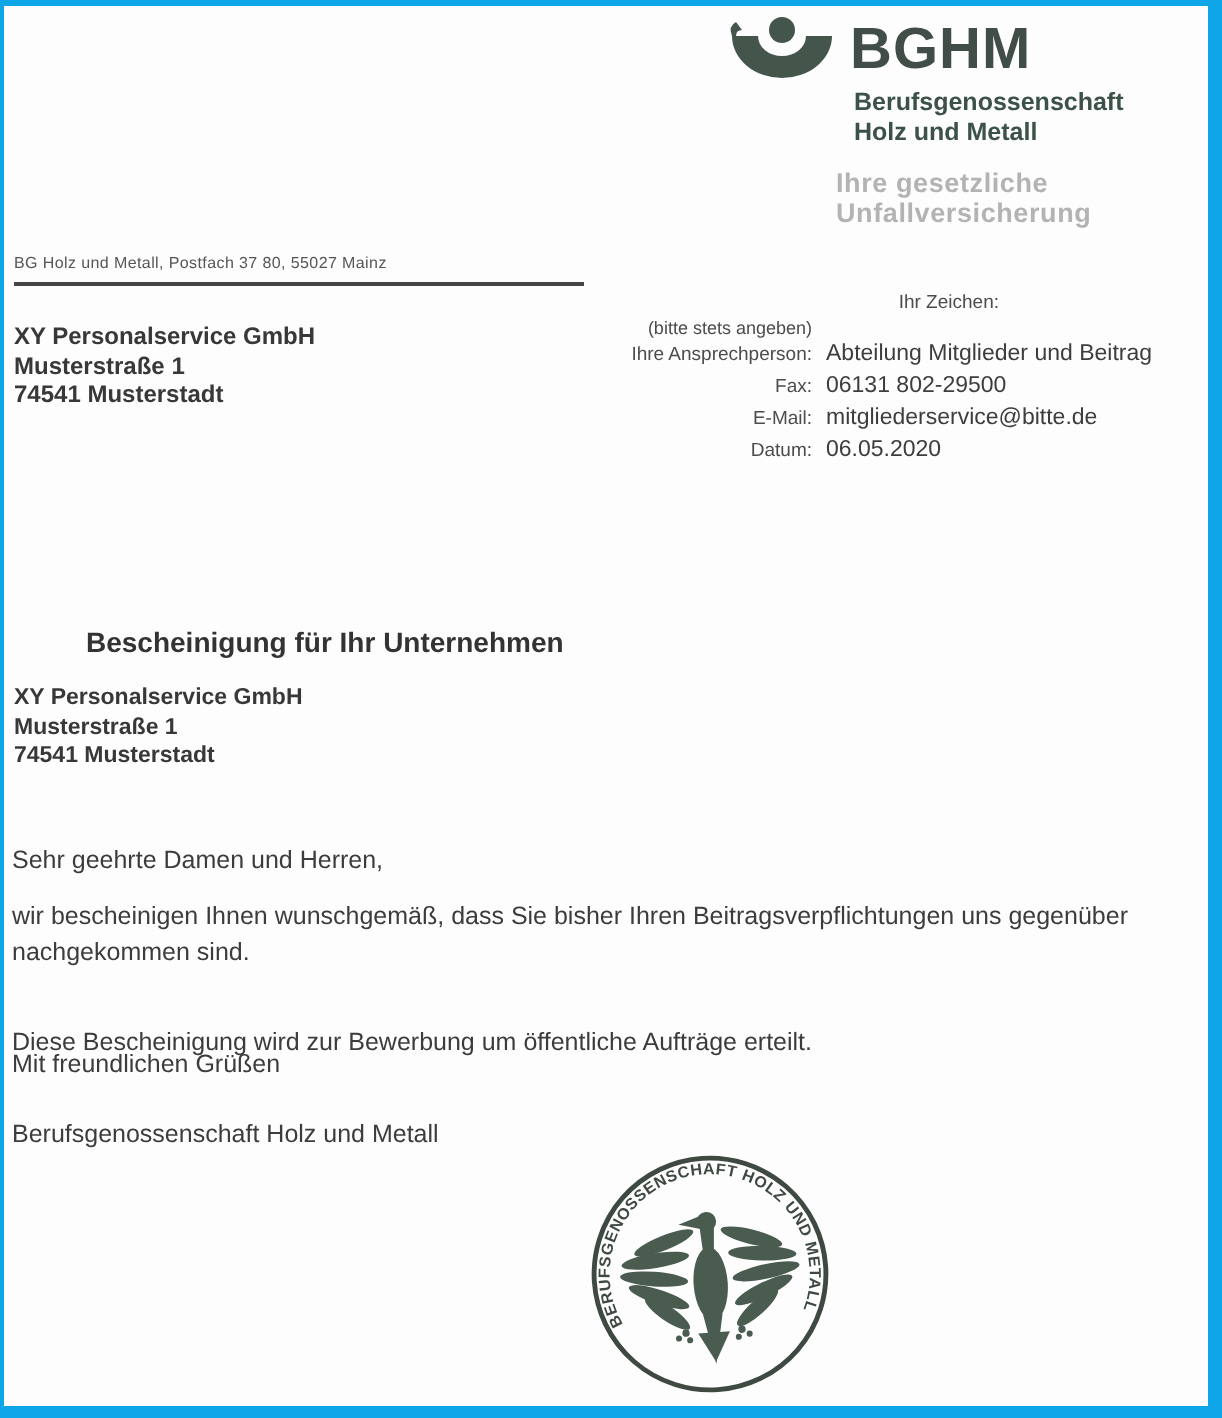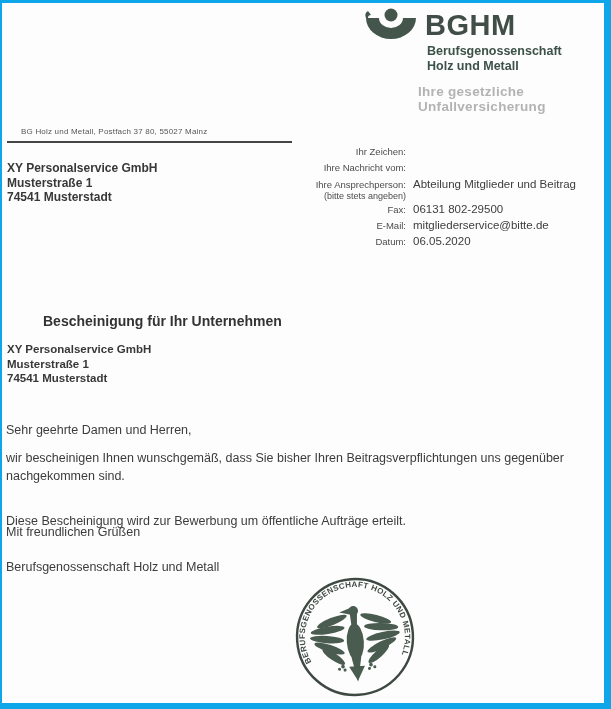--- a/index.html
+++ b/index.html
@@ -17,29 +17,29 @@
   
   .logo-icon { left:362px; top:5px; width:54px; height:44px; }
   .brand { left:423px; top:6px; font-size:29px; font-weight:bold;
            color:#414d47; letter-spacing:0.5px; }
   .brand-sub { left:425px; top:41px; font-size:12.5px; font-weight:bold;
                line-height:15px; color:#3c5148; }
   .tagline { left:416px; top:81px; font-size:13.5px; font-weight:bold;
              color:#b3b3b3; letter-spacing:0.3px; }
 
   
-  .sender { left:19px; top:124px; font-size:8px; color:#565656; letter-spacing:0.2px; }
+  .sender { left:5px; top:124px; font-size:8px; color:#565656; letter-spacing:0.2px; }
   .sender-rule { left:5px; top:138px; width:285px; height:2px; background:#454545; }
   .recipient { left:5px; top:158px; font-size:12px; font-weight:bold;
                line-height:14.5px; color:#383838; }
 
   
   .info { left:293px; top:143px; width:305px; }
   .info-row { display:flex; align-items:baseline; margin-bottom:4px; }
-  .info-row.gap { margin-bottom:5px; }
+  .info-row.gap { margin-bottom:5px;justify-content:center; }
   .info-row.sub { margin-top:-3px; margin-bottom:2px; }
   .info-label { width:118px; text-align:right; font-size:9.5px;
                 color:#4c4c4c; flex:none; padding-right:7px; }
   .info-row.sub .info-label { font-size:9px; }
   .info-value { font-size:11.5px; color:#3d3d3d; white-space:nowrap; }
 
   
   .subject { left:5px; top:310px; font-size:14px; font-weight:bold; color:#333;margin-left:36px; }
   .addressee { left:5px; top:339px; font-size:11.5px; font-weight:bold;
                line-height:14.5px; color:#383838; }
@@ -80,31 +80,27 @@
       <div>XY Personalservice GmbH</div>
       <div>Musterstraße 1</div>
       <div>74541 Musterstadt</div>
     </div>
 
     <div class="abs info">
       <div class="info-row gap">
         <span class="info-label">Ihr Zeichen:</span>
         <span class="info-value"></span>
       </div>
-      <div class="info-row gap">
-        <span class="info-label">Ihre Nachricht vom:</span>
+      <div class="info-row sub">
+        <span class="info-label">(bitte stets angeben)</span>
         <span class="info-value"></span>
       </div>
       <div class="info-row">
         <span class="info-label">Ihre Ansprechperson:</span>
         <span class="info-value">Abteilung Mitglieder und Beitrag</span>
-      </div>
-      <div class="info-row sub">
-        <span class="info-label">(bitte stets angeben)</span>
-        <span class="info-value"></span>
       </div>
       <div class="info-row">
         <span class="info-label">Fax:</span>
         <span class="info-value">06131 802-29500</span>
       </div>
       <div class="info-row">
         <span class="info-label">E-Mail:</span>
         <span class="info-value">mitgliederservice@bitte.de</span>
       </div>
       <div class="info-row">

